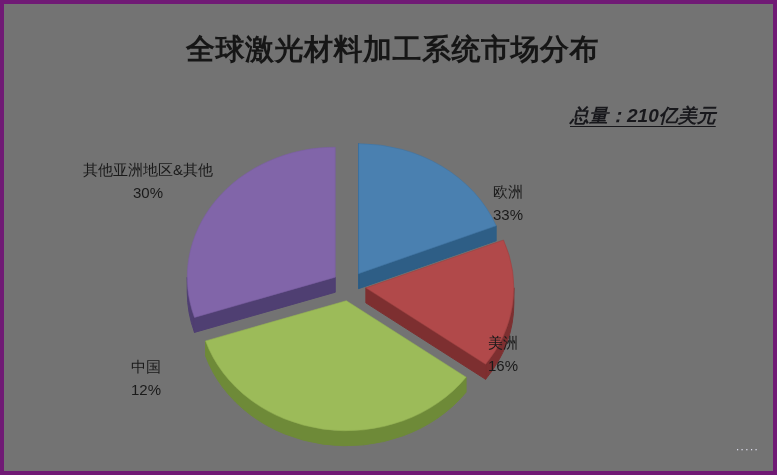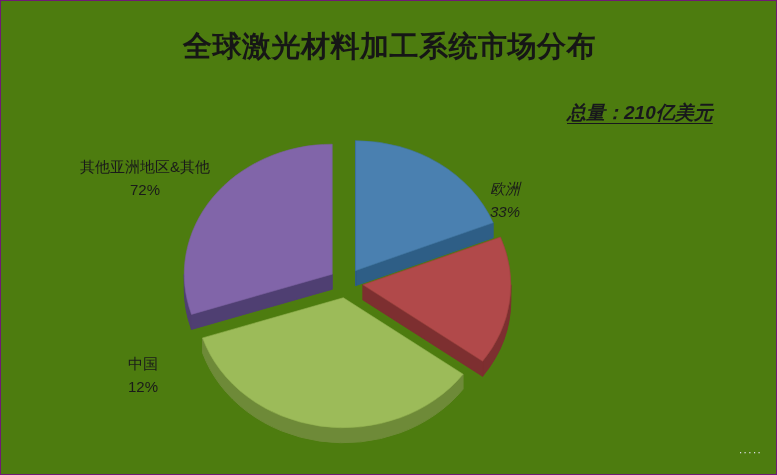--- a/index.html
+++ b/index.html
@@ -5,22 +5,22 @@
   html, body {
     margin: 0;
     padding: 0;
     background: #ffffff;
   }
   #chart-frame {
     position: relative;
     width: 777px;
     height: 475px;
     box-sizing: border-box;
-    background: #4d7c0f;
-    border: 1px solid #701a75;
+    background: #737373;
+    border: 4px solid #701a75;
     overflow: hidden;
     font-family: "Liberation Sans", "DejaVu Sans", sans-serif;
   }
   #chart-title {
     position: absolute;
     top: 26px;
     left: 0;
     width: 777px;
     text-align: center;
     font-size: 29px;
@@ -49,21 +49,21 @@
   .slice-label {
     position: absolute;
     text-align: center;
     font-size: 15px;
     color: #1a1a1a;
     line-height: 1.5;
     white-space: nowrap;
   }
   .slice-label .pct { display: block; }
   #label-other-asia { left: 52px; top: 155px; width: 184px; text-align: center; }
-  #label-europe     { left: 446px; top: 177px; width: 116px; font-style: italic; }
+  #label-europe     { left: 446px; top: 177px; width: 116px; }
   #label-americas   { left: 436px; top: 328px; width: 126px; }
   #label-china      { left: 78px; top: 352px; width: 128px; }
   #watermark {
     position: absolute;
     right: 14px;
     bottom: 16px;
     font-size: 11px;
     color: #e2e2f2;
     letter-spacing: 1px;
     user-select: none;
@@ -101,28 +101,32 @@
     </g>
 
     <g>
       <path id="blue-side" fill="#2e5e86" stroke="#2e5e86" stroke-width="1" d=" M 354.55541742348623 269.64967520846767 L 354.55541742348623 139.64967520846767 L 354.55541742348623 154.64967520846767 L 354.55541742348623 284.64967520846767 Z M 354.55541742348623 269.64967520846767 L 492.16233733494744 221.79348335945954 L 492.16233733494744 236.79348335945954 L 354.55541742348623 284.64967520846767 Z"></path>
       <path id="blue-top" fill="#4a80b0" stroke="#3f74a3" stroke-width="0.6" d="M 354.55541742348623 269.64967520846767 L 354.55541742348623 139.64967520846767 A 148 130 0 0 1 492.16233733494744 221.79348335945954 Z"></path>
     </g>
   </svg>
 
   <div class="slice-label" id="label-other-asia">
     <span>其他亚洲地区&amp;其他</span>
-    <span class="pct">72%</span>
+    <span class="pct">30%</span>
   </div>
 
   <div class="slice-label" id="label-europe">
     <span>欧洲</span>
     <span class="pct">33%</span>
   </div>
 
+  <div class="slice-label" id="label-americas">
+    <span>美洲</span>
+    <span class="pct">16%</span>
+  </div>
 
   <div class="slice-label" id="label-china">
     <span>中国</span>
     <span class="pct">12%</span>
   </div>
 
   <div id="watermark">·····</div>
 
 </div>
 

